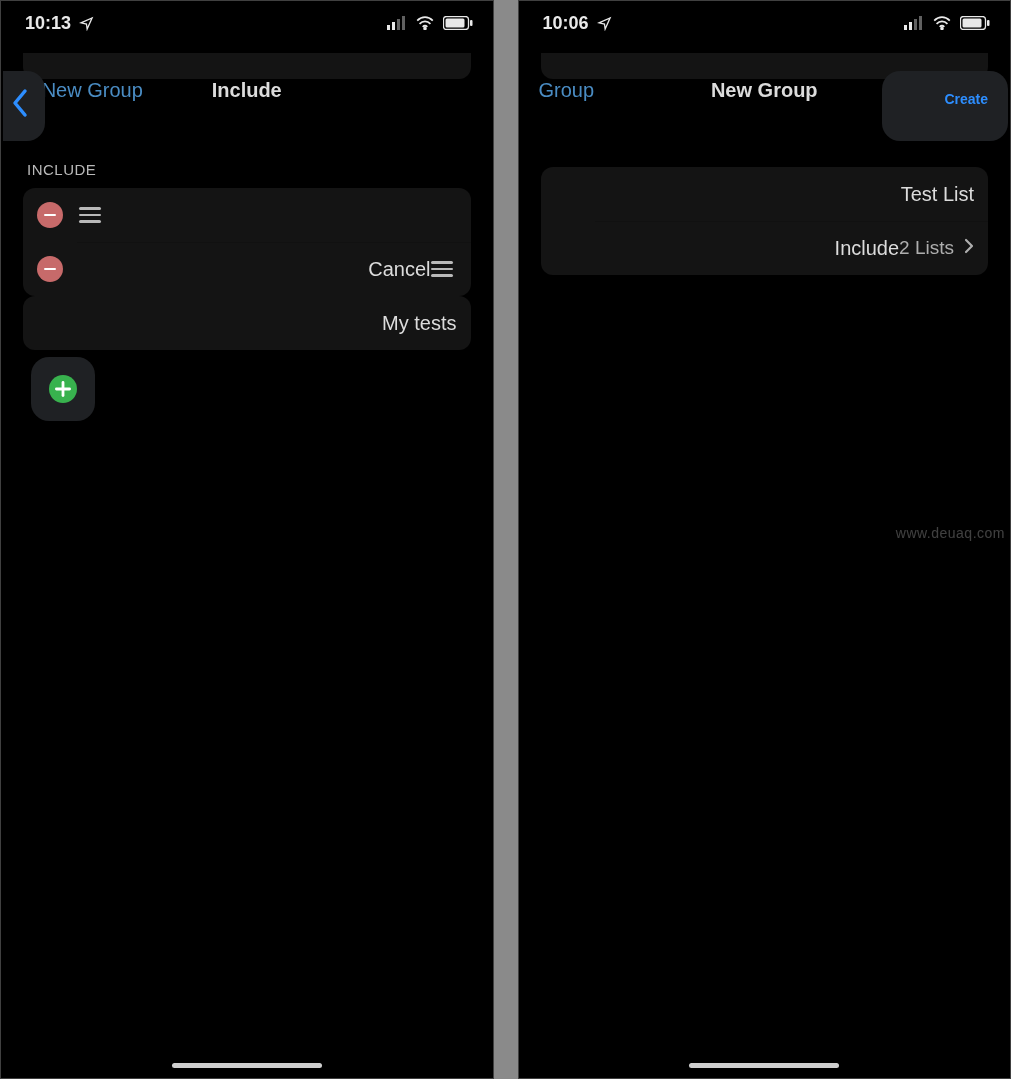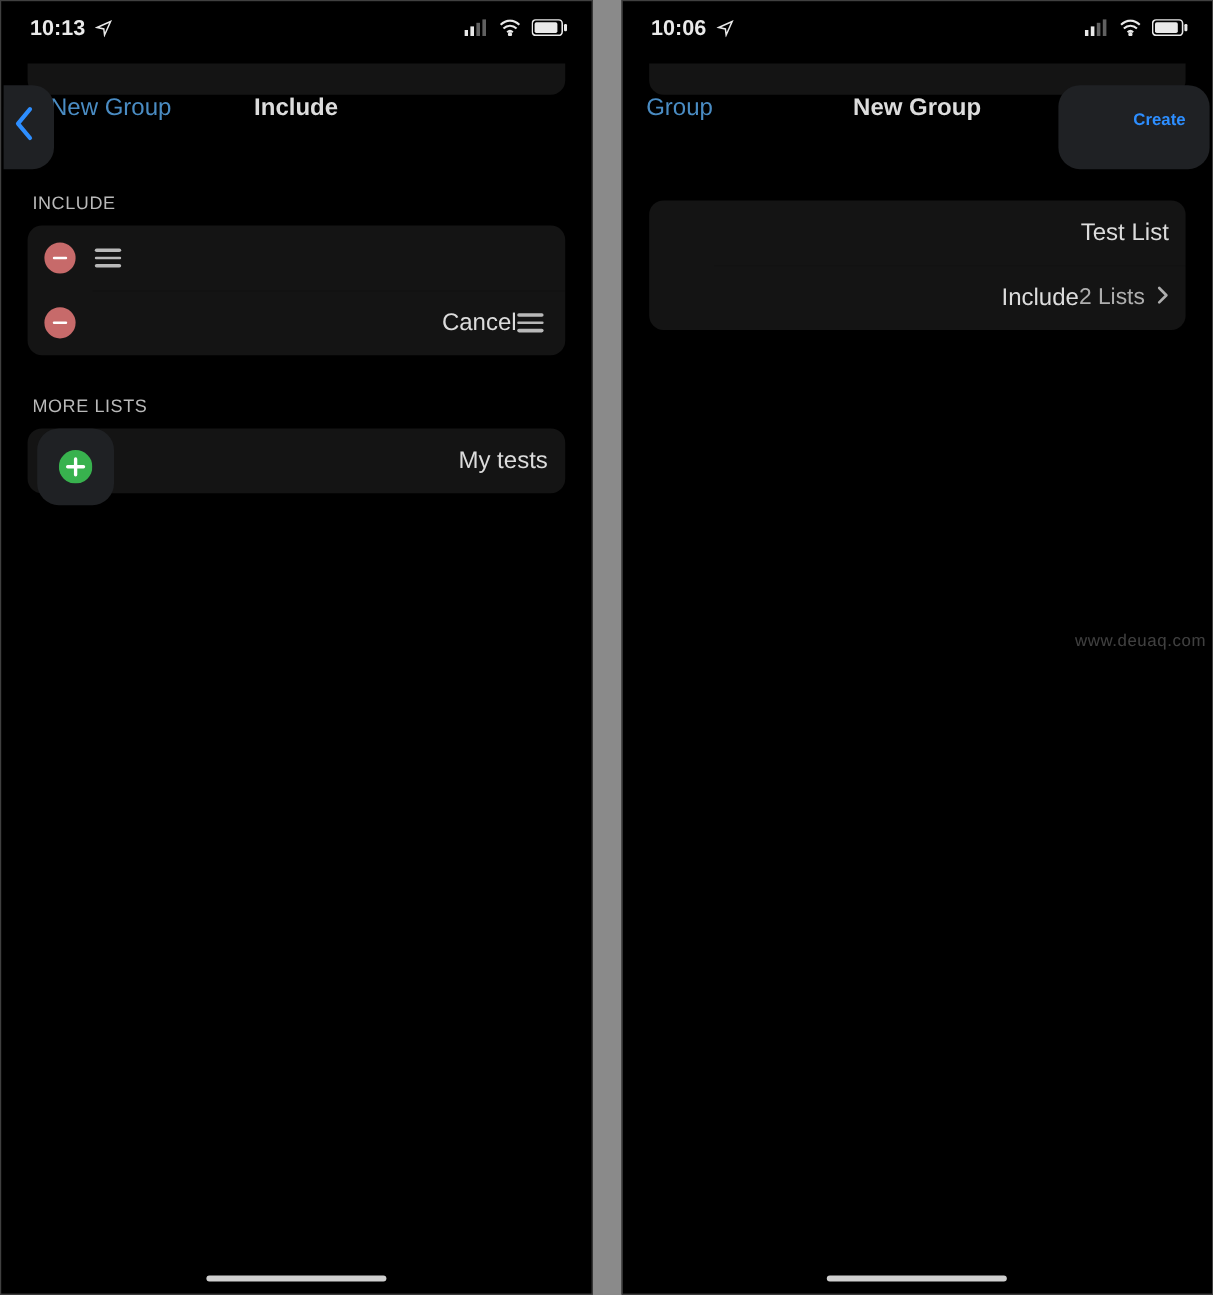--- a/index.html
+++ b/index.html
@@ -257,21 +257,20 @@
           <span class="minus-badge"></span>
           <span class="row-label">Cancel</span>
           <span class="reorder">
               <span></span>
               <span></span>
               <span></span>
             </span>
         </div>
       </div>
 
-      <div class="section-header">MORE LISTS</div>
       <div class="group">
         <div class="row">
           <span style="width:26px;height:26px;margin-right:16px;visibility:hidden"></span>
           <span class="row-label">My tests</span>
         </div>
       </div>
     </div>
 
     <span class="plus-overlay">
       <svg width="28" height="28" viewBox="0 0 28 28">

